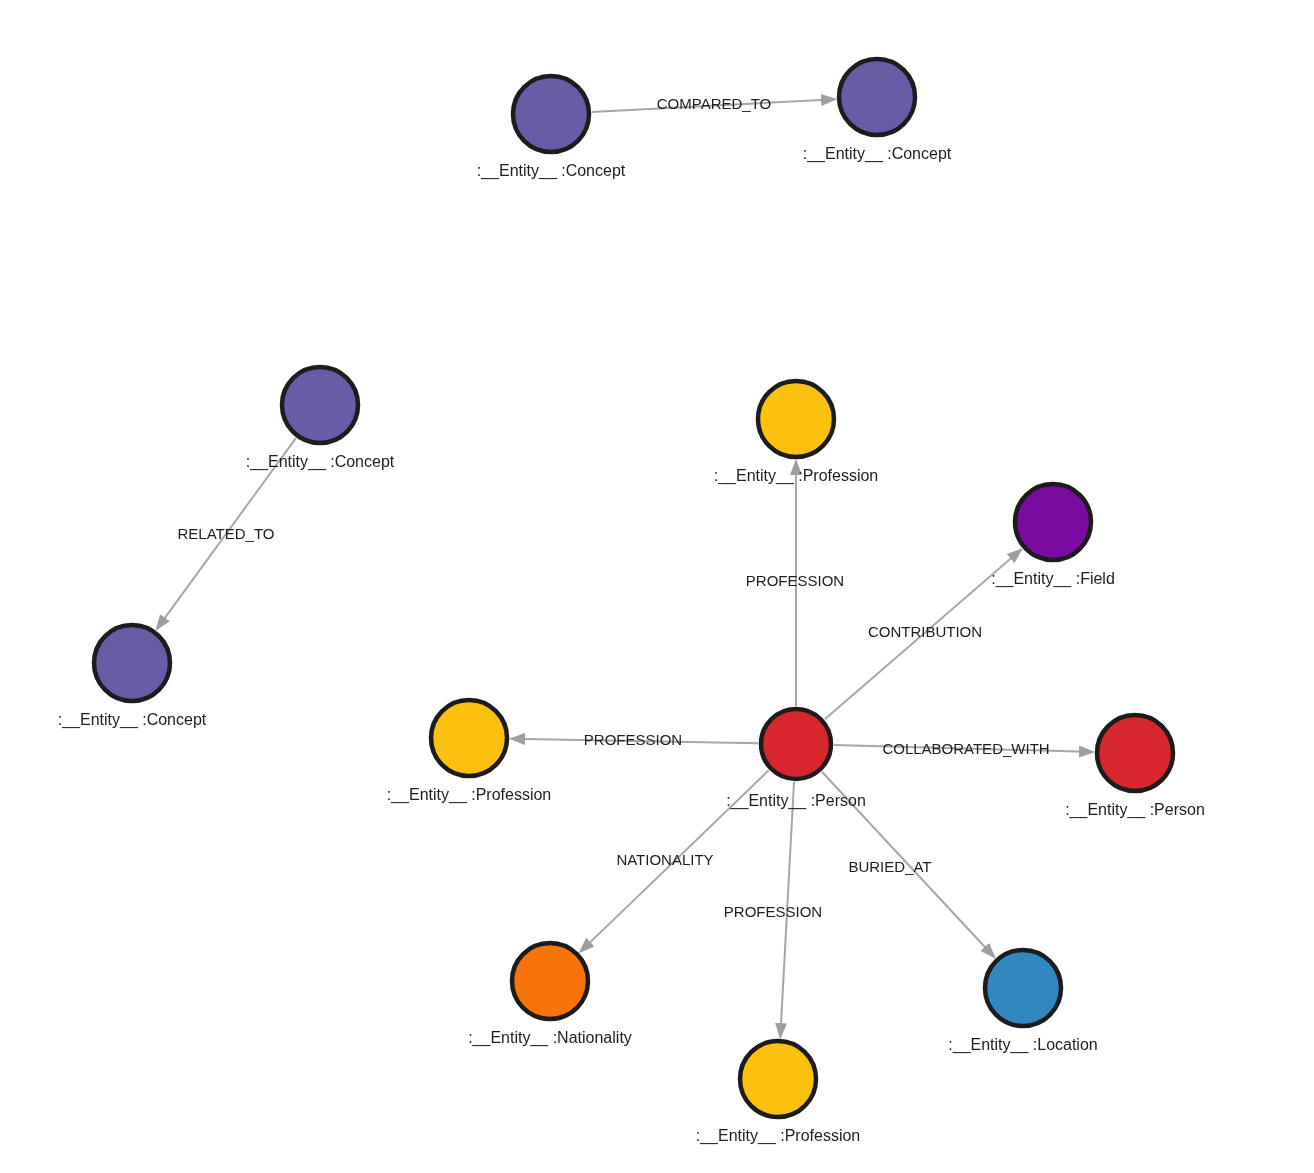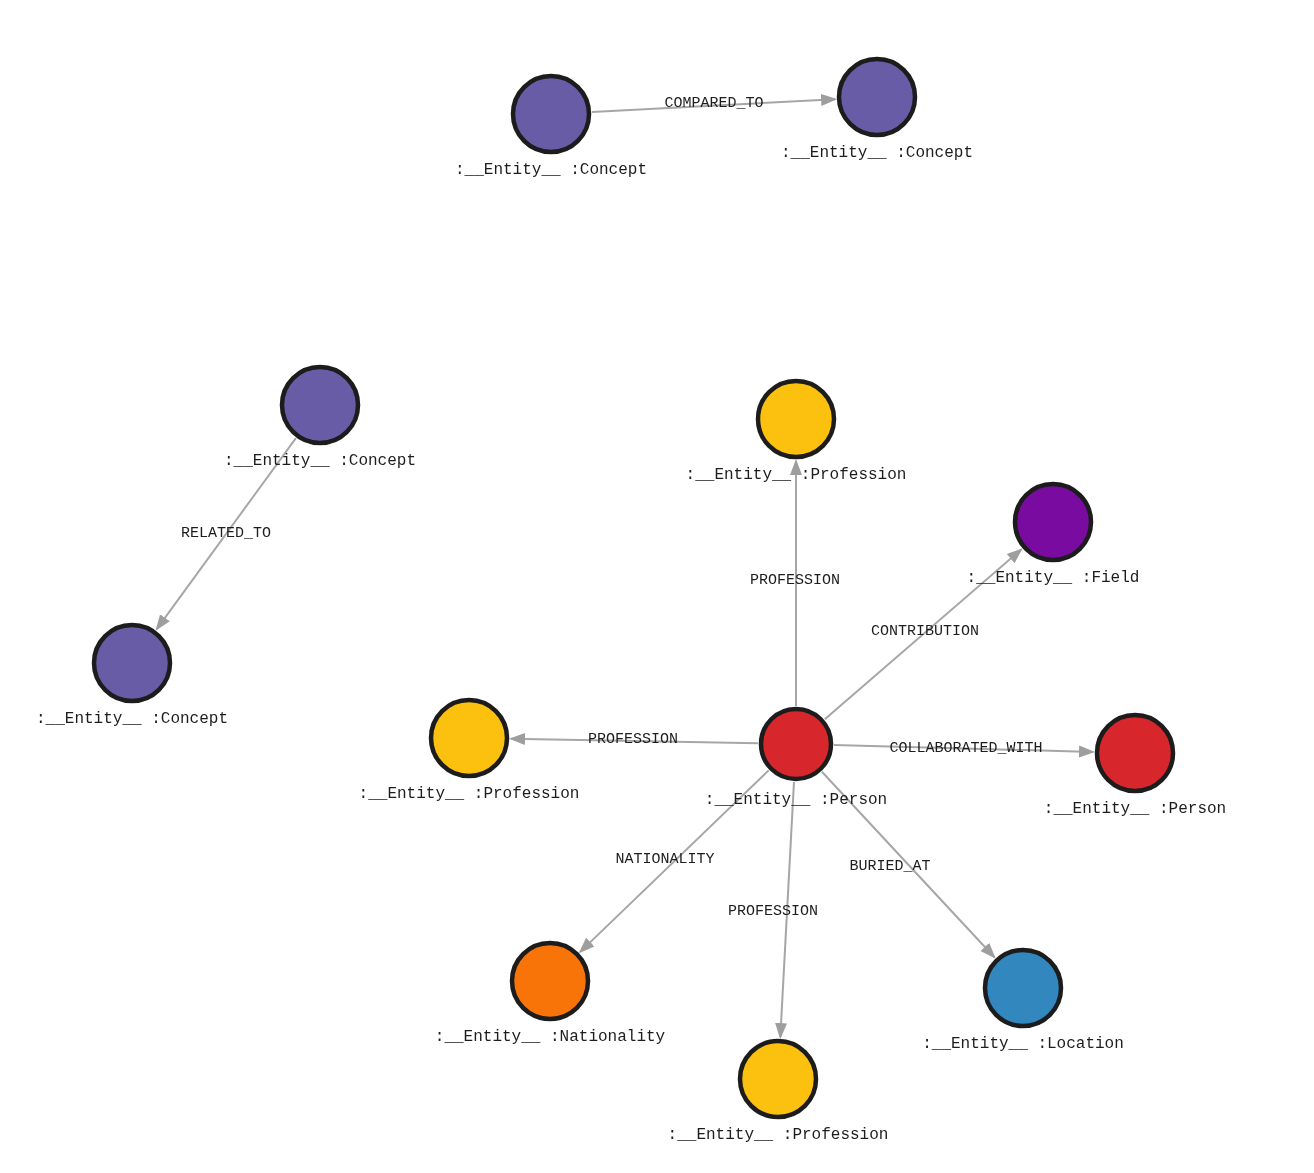--- a/index.html
+++ b/index.html
@@ -7,21 +7,20 @@
     padding: 0;
     background: #ffffff;
     font-family: "Liberation Sans", "DejaVu Sans", sans-serif;
   }
   .graph-viewport {
     position: relative;
     width: 1314px;
     height: 1173px;
     background: #ffffff;
     overflow: hidden;
-    font-family: Liberation Mono, monospace;
   }
   svg { display: block; }
   .edge-line {
     fill: none;
   }
   .edge-label {
     text-anchor: middle;
     dominant-baseline: central;
   }
   .node-circle {

